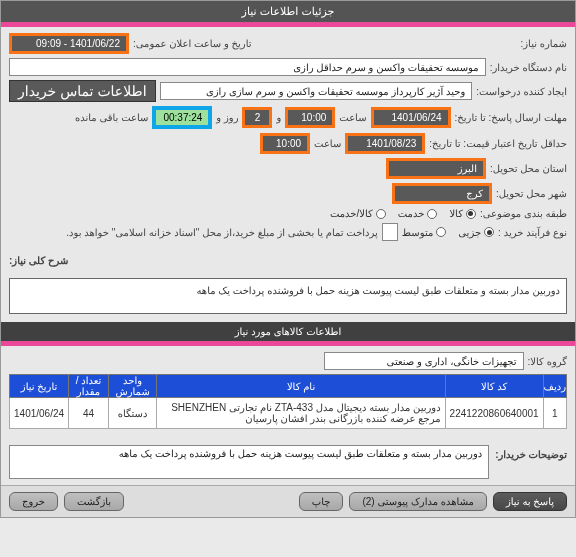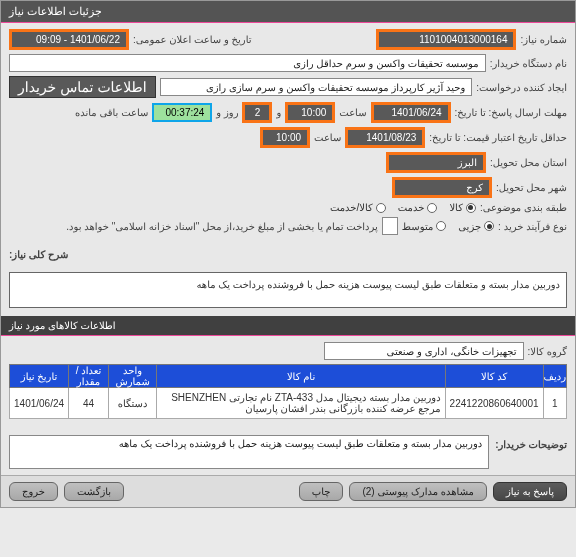--- a/index.html
+++ b/index.html
@@ -13,22 +13,22 @@
   .panel {
     width: 576px;
     background: #e8e8e8;
     border: 1px solid #999;
   }
   .section-header {
     background: #545454;
     color: #fff;
     padding: 4px 8px;
     font-size: 11px;
-    border-bottom: 1px solid #ec4899;
-    text-align: left;
+    border-bottom: 5px solid #ec4899;
+    text-align: center;
   }
   .section-header.sub {
     background: #404040;
     font-size: 10px;
   }
   .form-body {
     padding: 6px 8px;
   }
   .row {
     display: flex;
@@ -57,21 +57,21 @@
     color: #fff;
     border: 3px solid #f97316;
   }
   .field.white-empty {
     background: #fff;
     min-width: 80px;
   }
   .field.glow {
     background: #9de19d;
     color: #000;
-    border: 2px solid #0ea5e9;
+    border: 4px solid #0ea5e9;
   }
   .contact-btn {
     background: #595959;
     color: #fff;
     border: 1px solid #333;
     padding: 2px 8px;
     font-size: 14px;
     cursor: pointer;
   }
   .radio-group {
@@ -166,21 +166,20 @@
 <body>
 
 <div class="panel">
 
   <div class="section-header">جزئیات اطلاعات نیاز</div>
 
   <div class="form-body">
 
     <div class="row">
       <span class="label">شماره نیاز:</span>
-      <span class="field dark" style="min-width:140px">1101004013000164</span>
       <span class="spacer"></span>
       <span class="label">تاریخ و ساعت اعلان عمومی:</span>
       <span class="field dark" style="min-width:120px">1401/06/22 - 09:09</span>
     </div>
 
     <div class="row">
       <span class="label">نام دستگاه خریدار:</span>
       <span class="field" style="flex:1">موسسه تحقیقات واکسن و سرم حداقل رازی</span>
     </div>
 

